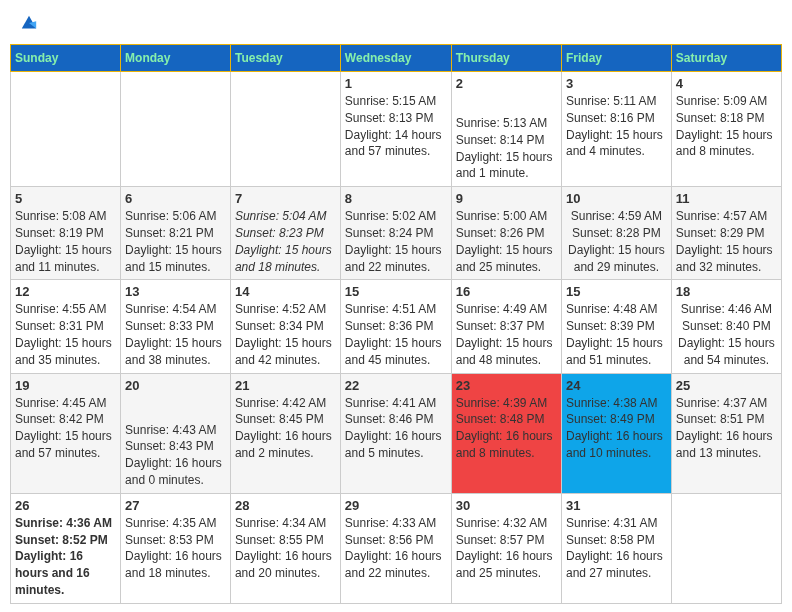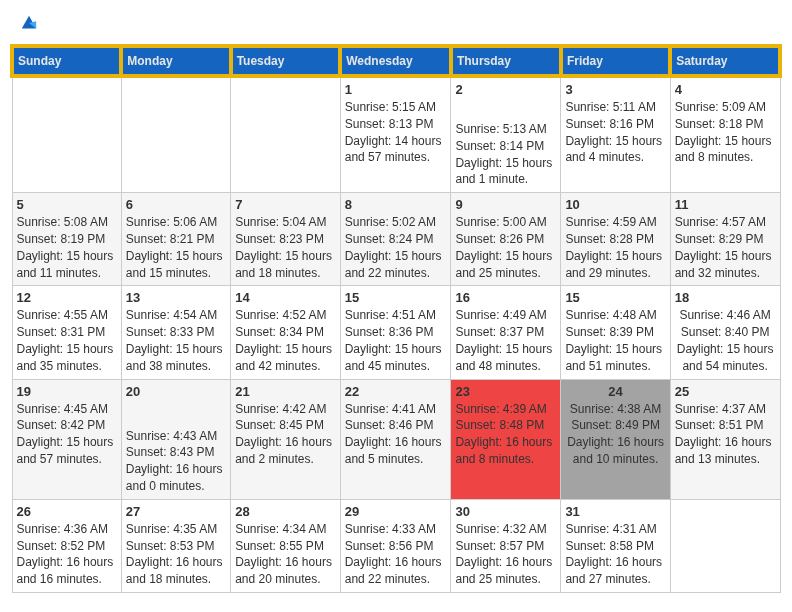--- a/index.html
+++ b/index.html
@@ -53,26 +53,26 @@
       font-size: 14px;
       color: #555;
     }
     .calendar {
       width: 100%;
       border-collapse: collapse;
       font-size: 11px;
     }
     .calendar th {
       background-color: #1565c0;
-      color: #e5e5e5;
+      color: #86efac;
       padding: 6px 4px;
       text-align: left;
       font-size: 12px;
       font-weight: bold;
-      border: 4px solid #eab308;
+      border: 1px solid #eab308;
     }
     .calendar td {
       border: 1px solid #ccc;
       vertical-align: top;
       padding: 4px;
       width: 113px;
       min-height: 80px;
       background: #fff;
     }
     .calendar tr:nth-child(even) td {
@@ -163,39 +163,39 @@
 Daylight: 15 hours and 11 minutes.</div>
         </td>
         <td style="background: rgb(245, 245, 245);">
           <div class="day-number">6</div>
           <div class="day-info" style="white-space: pre-line;">Sunrise: 5:06 AM
 Sunset: 8:21 PM
 Daylight: 15 hours and 15 minutes.</div>
         </td>
         <td style="background: rgb(245, 245, 245);">
           <div class="day-number">7</div>
-          <div class="day-info" style="white-space: pre-line;">Sunrise: 5:04 AM
+          <div class="day-info" style="white-space: pre-line; font-style: italic;">Sunrise: 5:04 AM
 Sunset: 8:23 PM
 Daylight: 15 hours and 18 minutes.</div>
         </td>
         <td style="background: rgb(245, 245, 245);">
           <div class="day-number">8</div>
           <div class="day-info" style="white-space: pre-line;">Sunrise: 5:02 AM
 Sunset: 8:24 PM
 Daylight: 15 hours and 22 minutes.</div>
         </td>
         <td style="background: rgb(245, 245, 245);">
           <div class="day-number">9</div>
           <div class="day-info" style="white-space: pre-line;">Sunrise: 5:00 AM
 Sunset: 8:26 PM
 Daylight: 15 hours and 25 minutes.</div>
         </td>
         <td style="background: rgb(245, 245, 245);">
           <div class="day-number">10</div>
-          <div class="day-info" style="white-space: pre-line;">Sunrise: 4:59 AM
+          <div class="day-info" style="white-space: pre-line; text-align: center;">Sunrise: 4:59 AM
 Sunset: 8:28 PM
 Daylight: 15 hours and 29 minutes.</div>
         </td>
         <td style="background: rgb(245, 245, 245);">
           <div class="day-number">11</div>
           <div class="day-info" style="white-space: pre-line;">Sunrise: 4:57 AM
 Sunset: 8:29 PM
 Daylight: 15 hours and 32 minutes.</div>
         </td>
       </tr>
@@ -267,37 +267,37 @@
           <div class="day-info" style="white-space: pre-line;">Sunrise: 4:41 AM
 Sunset: 8:46 PM
 Daylight: 16 hours and 5 minutes.</div>
         </td>
         <td style="background: #ef4444;">
           <div class="day-number">23</div>
           <div class="day-info" style="white-space: pre-line;">Sunrise: 4:39 AM
 Sunset: 8:48 PM
 Daylight: 16 hours and 8 minutes.</div>
         </td>
-        <td style="background: #a3a3a3; text-align: center;">
+        <td style="background: #0ea5e9;">
           <div class="day-number">24</div>
           <div class="day-info" style="white-space: pre-line;">Sunrise: 4:38 AM
 Sunset: 8:49 PM
 Daylight: 16 hours and 10 minutes.</div>
         </td>
         <td style="background: rgb(245, 245, 245);">
           <div class="day-number">25</div>
           <div class="day-info" style="white-space: pre-line;">Sunrise: 4:37 AM
 Sunset: 8:51 PM
 Daylight: 16 hours and 13 minutes.</div>
         </td>
       </tr>
       <tr>
         <td>
           <div class="day-number">26</div>
-          <div class="day-info" style="white-space: pre-line;">Sunrise: 4:36 AM
+          <div class="day-info" style="white-space: pre-line; font-weight: bold;">Sunrise: 4:36 AM
 Sunset: 8:52 PM
 Daylight: 16 hours and 16 minutes.</div>
         </td>
         <td>
           <div class="day-number">27</div>
           <div class="day-info" style="white-space: pre-line;">Sunrise: 4:35 AM
 Sunset: 8:53 PM
 Daylight: 16 hours and 18 minutes.</div>
         </td>
         <td>

